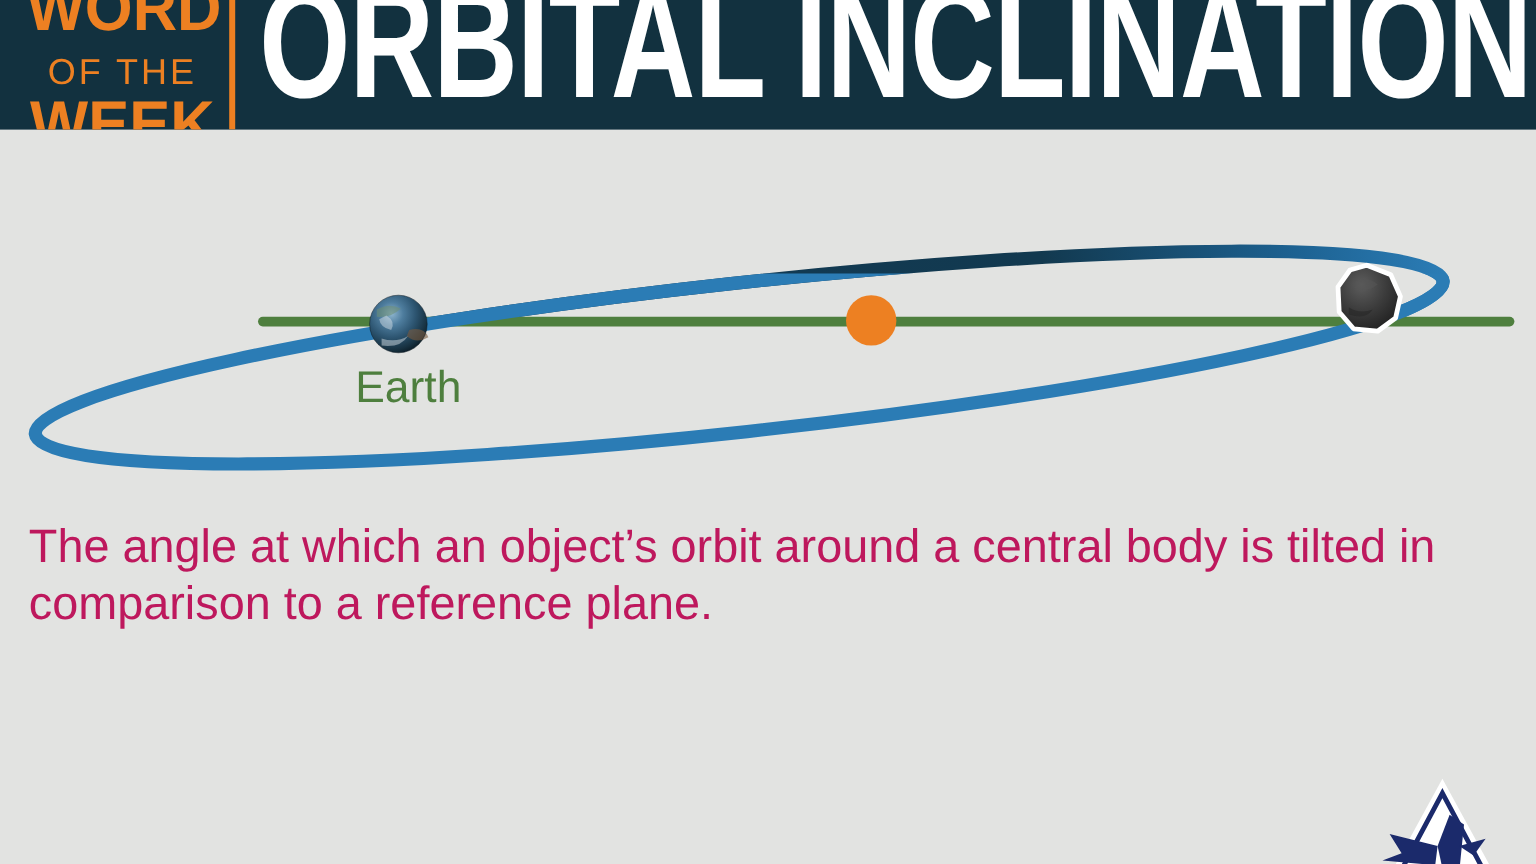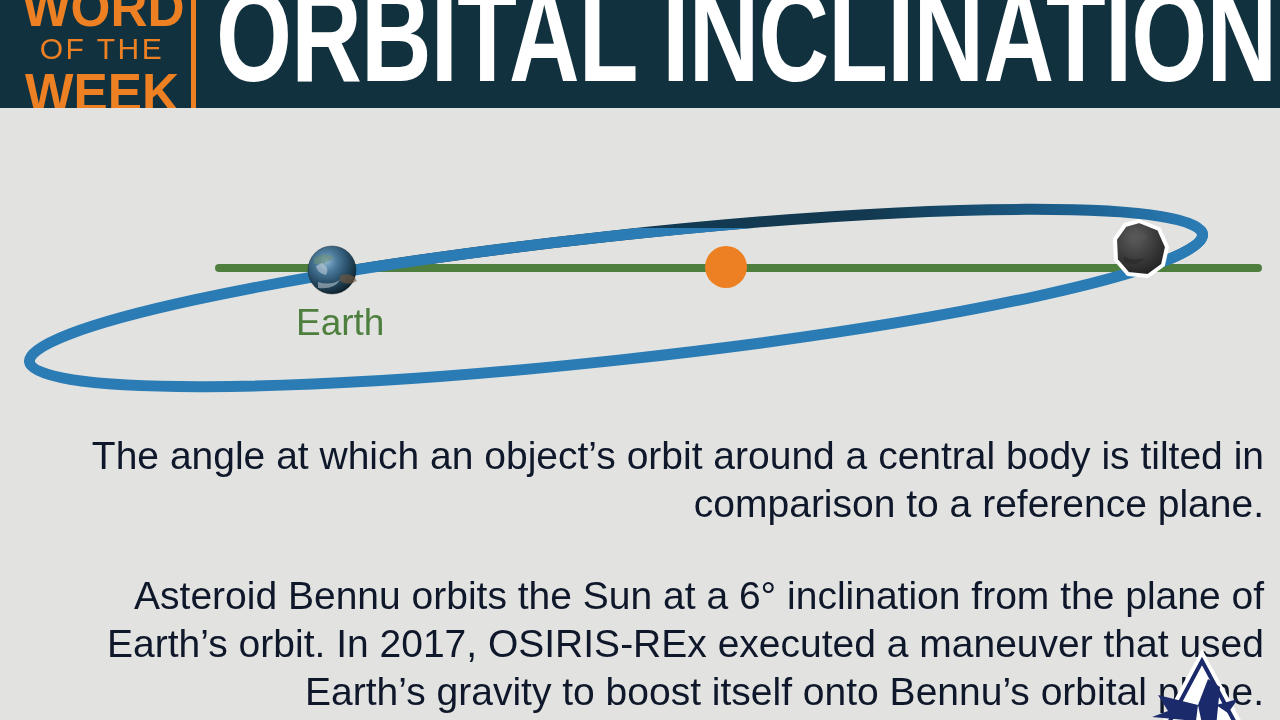--- a/index.html
+++ b/index.html
@@ -37,21 +37,21 @@
     font-weight:bold;
     letter-spacing:0px;
     transform:scaleX(0.95);
     font-family:"Liberation Sans Narrow","Liberation Sans",sans-serif;
   }
   #wotw .l2 {
     display:block;
     font-size:30px;
     font-weight:normal;
     letter-spacing:2.5px;
-    margin-top:0;
+    margin-top:12px;
     font-family:"Liberation Sans Narrow","Liberation Sans",sans-serif;
   }
   #wotw .l3 {
     display:block;
     font-size:54px;
     font-weight:bold;
     letter-spacing:0px;
     margin-top:1px;
     transform:scaleX(0.95);
     font-family:"Liberation Sans Narrow","Liberation Sans",sans-serif;
@@ -93,25 +93,24 @@
     white-space:nowrap;
   }
   #lbl-earth { left:296px; top:196px; color:#4e7f3e; }
   #lbl-bennu { left:1086px; top:165px; color:#2b7cb5; }
 
   
   #body-text {
     position:absolute;
     left:24px; top:432px;
     width:1240px;
-    color:#0f172a;
+    color:#be185d;
     font-family:"Liberation Sans Narrow","Liberation Sans",sans-serif;
     font-size:39px;
     line-height:48px;
-    text-align:right;
   }
   #body-text p { margin:0; }
   #para2 { margin-top:44px !important; }
 
   
   #logo {
     position:absolute;
     left:1138px; top:643px;
     width:128px; height:128px;
   }
@@ -190,21 +189,20 @@
         <path d="M1130 126 q10 -4 18 3 q-8 7 -19 3 z" fill="#565656" opacity="0.55"></path>
         <path d="M1124 148 q9 6 20 2 q-6 9 -20 4 z" fill="#2a2a2a" opacity="0.7"></path>
       </g>
     </svg>
 
     <div class="lbl" id="lbl-earth">Earth</div>
   </div>
 
   <div id="body-text">
     <p id="para1">The angle at which an object’s orbit around a central body is tilted in comparison to a reference plane.</p>
-    <p id="para2">Asteroid Bennu orbits the Sun at a 6° inclination from the plane of Earth’s orbit. In 2017, OSIRIS-REx executed a maneuver that used Earth’s gravity to boost itself onto Bennu’s orbital plane.</p>
   </div>
 
   <div id="logo">
     <svg width="128" height="128" viewBox="0 0 128 128">
 
       <path d="M64 6 L122 112 L6 112 Z" fill="#ffffff"></path>
       <path d="M64 18 L111 106 L17 106 Z" fill="none" stroke="#1b2a6b" stroke-width="4"></path>
 
       <path d="M8 92 q54 -22 112 -6 q-22 26 -62 28 q-34 2 -50 -22 z" fill="#ffffff"></path>
       <path d="M12 92 q52 -19 106 -5 q-22 22 -58 24 q-32 2 -48 -19 z" fill="#c8202e"></path>

